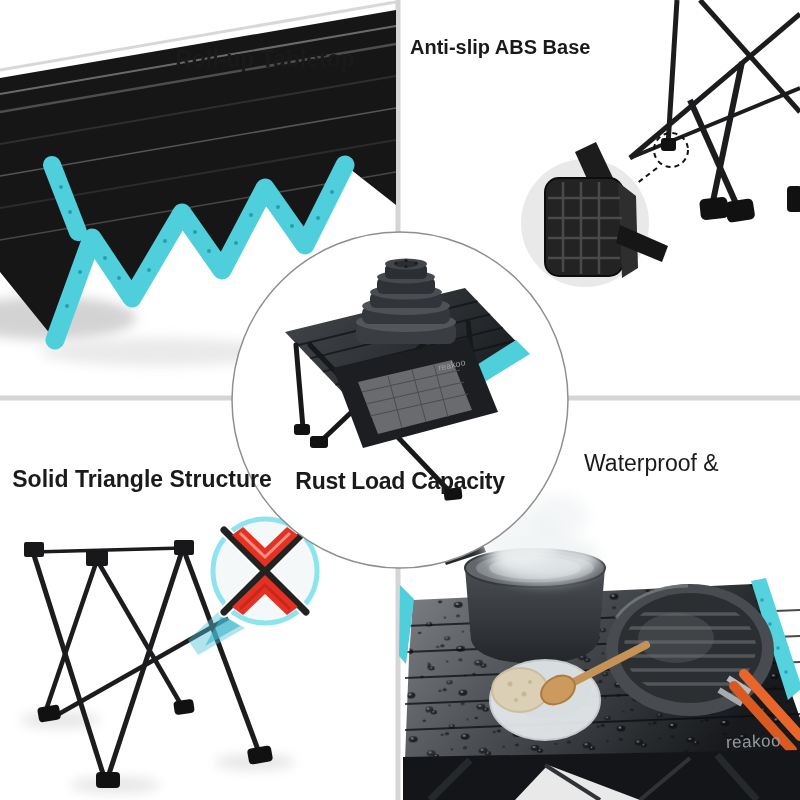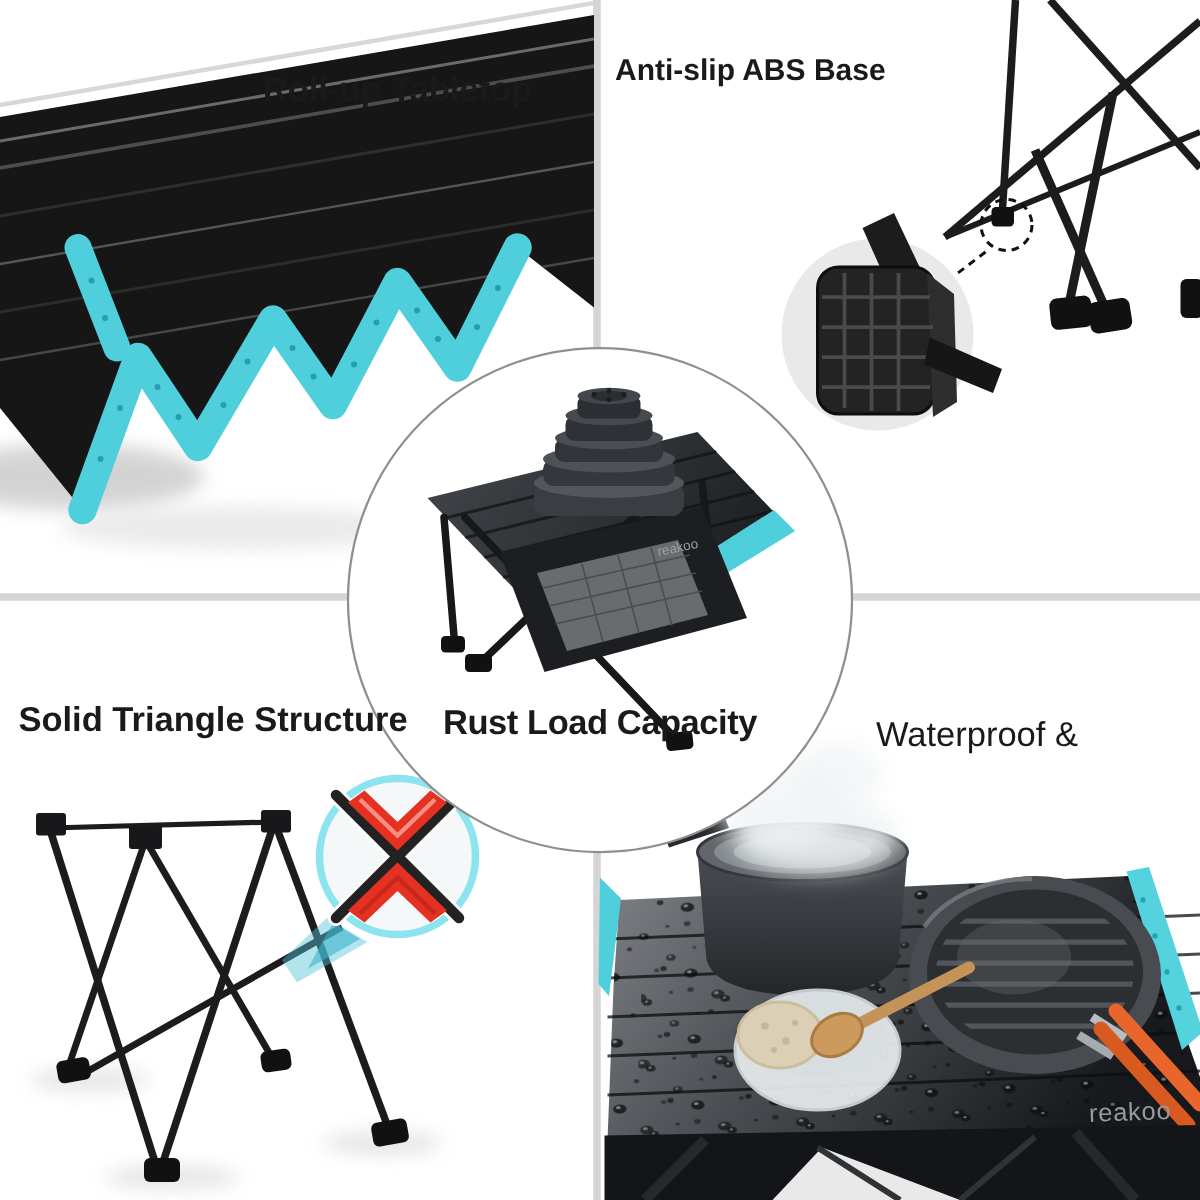--- a/index.html
+++ b/index.html
@@ -5,21 +5,21 @@
   html,body{margin:0;padding:0;background:#fff;}
   .canvas{position:relative;width:800px;height:800px;background:#fff;overflow:hidden;
           font-family:"Liberation Sans", sans-serif;}
   .canvas svg{position:absolute;left:0;top:0;}
   .title{position:absolute;color:#1a1a1a;white-space:nowrap;}
   .t-bold{font-weight:bold;}
   .tl-title{left:100px;top:32px;width:330px;text-align:center;font-size:23px;margin-top:14px;}
   .tr-title{left:410px;top:36px;width:324px;font-size:20px;}
   .bl-title{left:0px;top:466px;width:284px;text-align:center;font-size:23px;}
   .center-title{left:240px;top:468px;width:320px;text-align:center;font-size:23px;letter-spacing:-0.3px;}
-  .br-title{left:584px;top:449px;font-size:23px;font-weight:normal;line-height:28px;margin-top:26px;}
+  .br-title{left:584px;top:449px;font-size:23px;font-weight:normal;line-height:28px;}
   .brand-br{position:absolute;left:726px;top:732px;font-size:17px;color:#959a9e;
             transform:rotate(-2deg);letter-spacing:0.5px;}
   .brand-center{position:absolute;left:438px;top:360px;font-size:9px;color:#9aa0a4;
             transform:rotate(-12deg);}
 </style>
 </head>
 <body>
 
 <div class="canvas">
 

